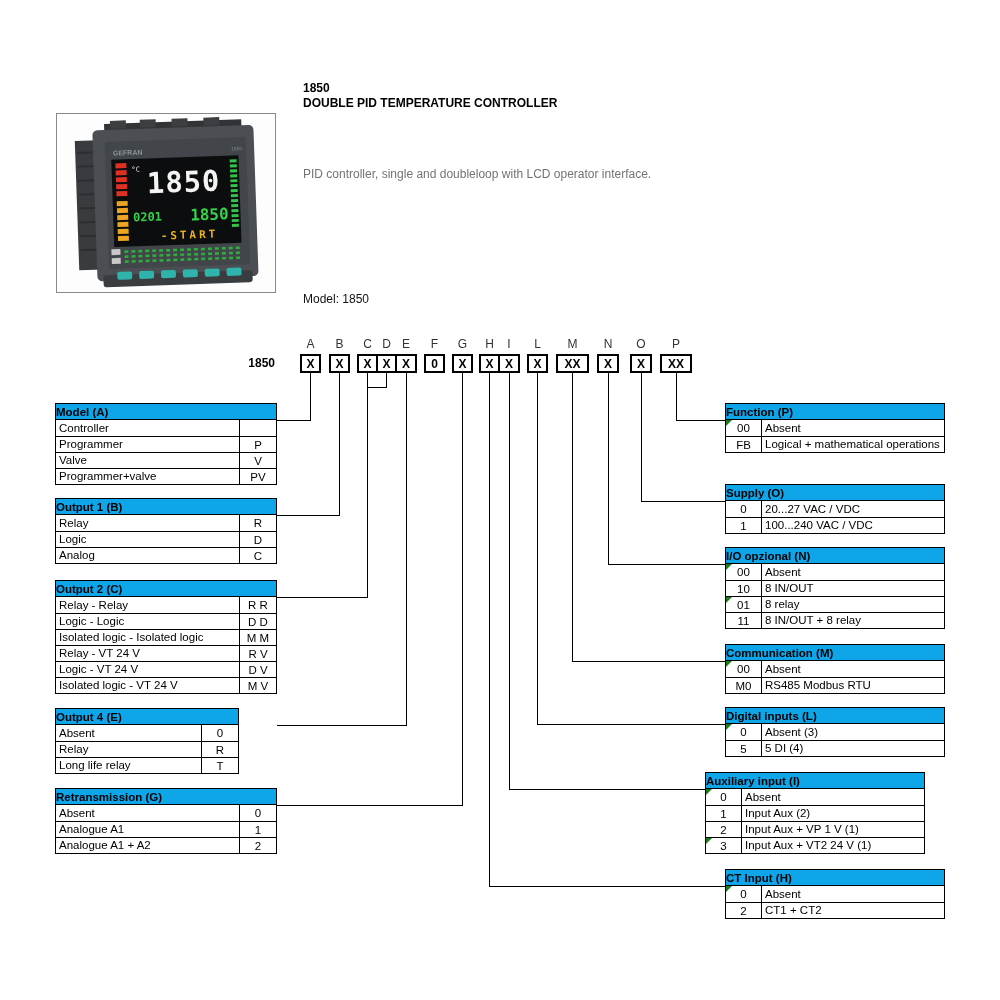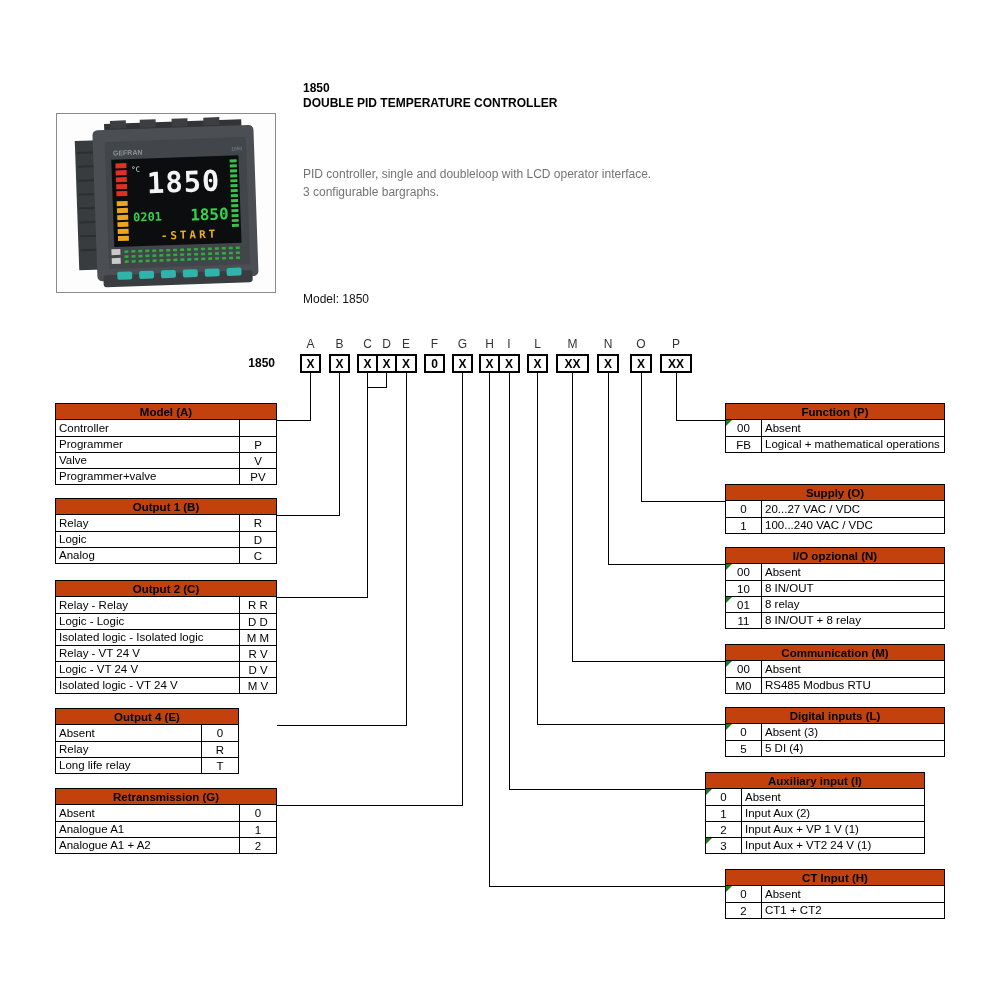--- a/index.html
+++ b/index.html
@@ -22,21 +22,21 @@
   
   .code-prefix { position:absolute; left:230px; top:356px; width:45px; text-align:right;
                  font-size:12px; font-weight:bold; }
   .clet { position:absolute; top:337px; height:14px; text-align:center; font-size:12px; color:#333; }
   .cbox { position:absolute; top:354px; height:19px; border:2px solid #000; background:#fff;
           display:flex; align-items:center; justify-content:center;
           font-size:12px; font-weight:bold; }
 
   
   .table { position:absolute; border:1px solid #000; background:#fff; font-size:11.5px; }
-  .thead { background:#c2410c; border-bottom:1px solid #000; font-weight:bold; text-align:center;
+  .thead { background:#0ea5e9; border-bottom:1px solid #000; font-weight:bold; text-align:left;
            height:16px; line-height:16px; }
   .trow { display:flex; align-items:stretch; min-height:16px; }
   .trow + .trow { border-top:1px solid #000; }
   .tcell { display:flex; align-items:center; }
   .tcell.lab { flex:1; padding:1px 3px; line-height:13px; }
   .table.left  .tcell.code { width:37px; border-left:1px solid #000; justify-content:center; }
   .table.right .tcell.code { width:36px; border-right:1px solid #000; justify-content:center; position:relative; }
   .marker { position:absolute; left:0; top:0; width:0; height:0;
             border-top:6px solid #1d7a1d; border-right:6px solid transparent; }
 </style>
@@ -142,21 +142,20 @@
       </g>
     </svg>
   </div>
 
   <div class="title-block">
     <div>1850</div>
     <div>DOUBLE PID TEMPERATURE CONTROLLER</div>
   </div>
   <div class="descr">
     <div>PID controller, single and doubleloop with LCD operator interface.</div>
-    <div>3 configurable bargraphs.</div>
   </div>
   <div class="model-label">Model: 1850</div>
 
   <div class="code-prefix">1850</div>
 
   <div class="clet" style="left:300px;width:21px">A</div>
   <div class="clet" style="left:329px;width:21px">B</div>
   <div class="clet" style="left:357px;width:21px">C</div>
   <div class="clet" style="left:376px;width:21px">D</div>
   <div class="clet" style="left:395px;width:22px">E</div>

